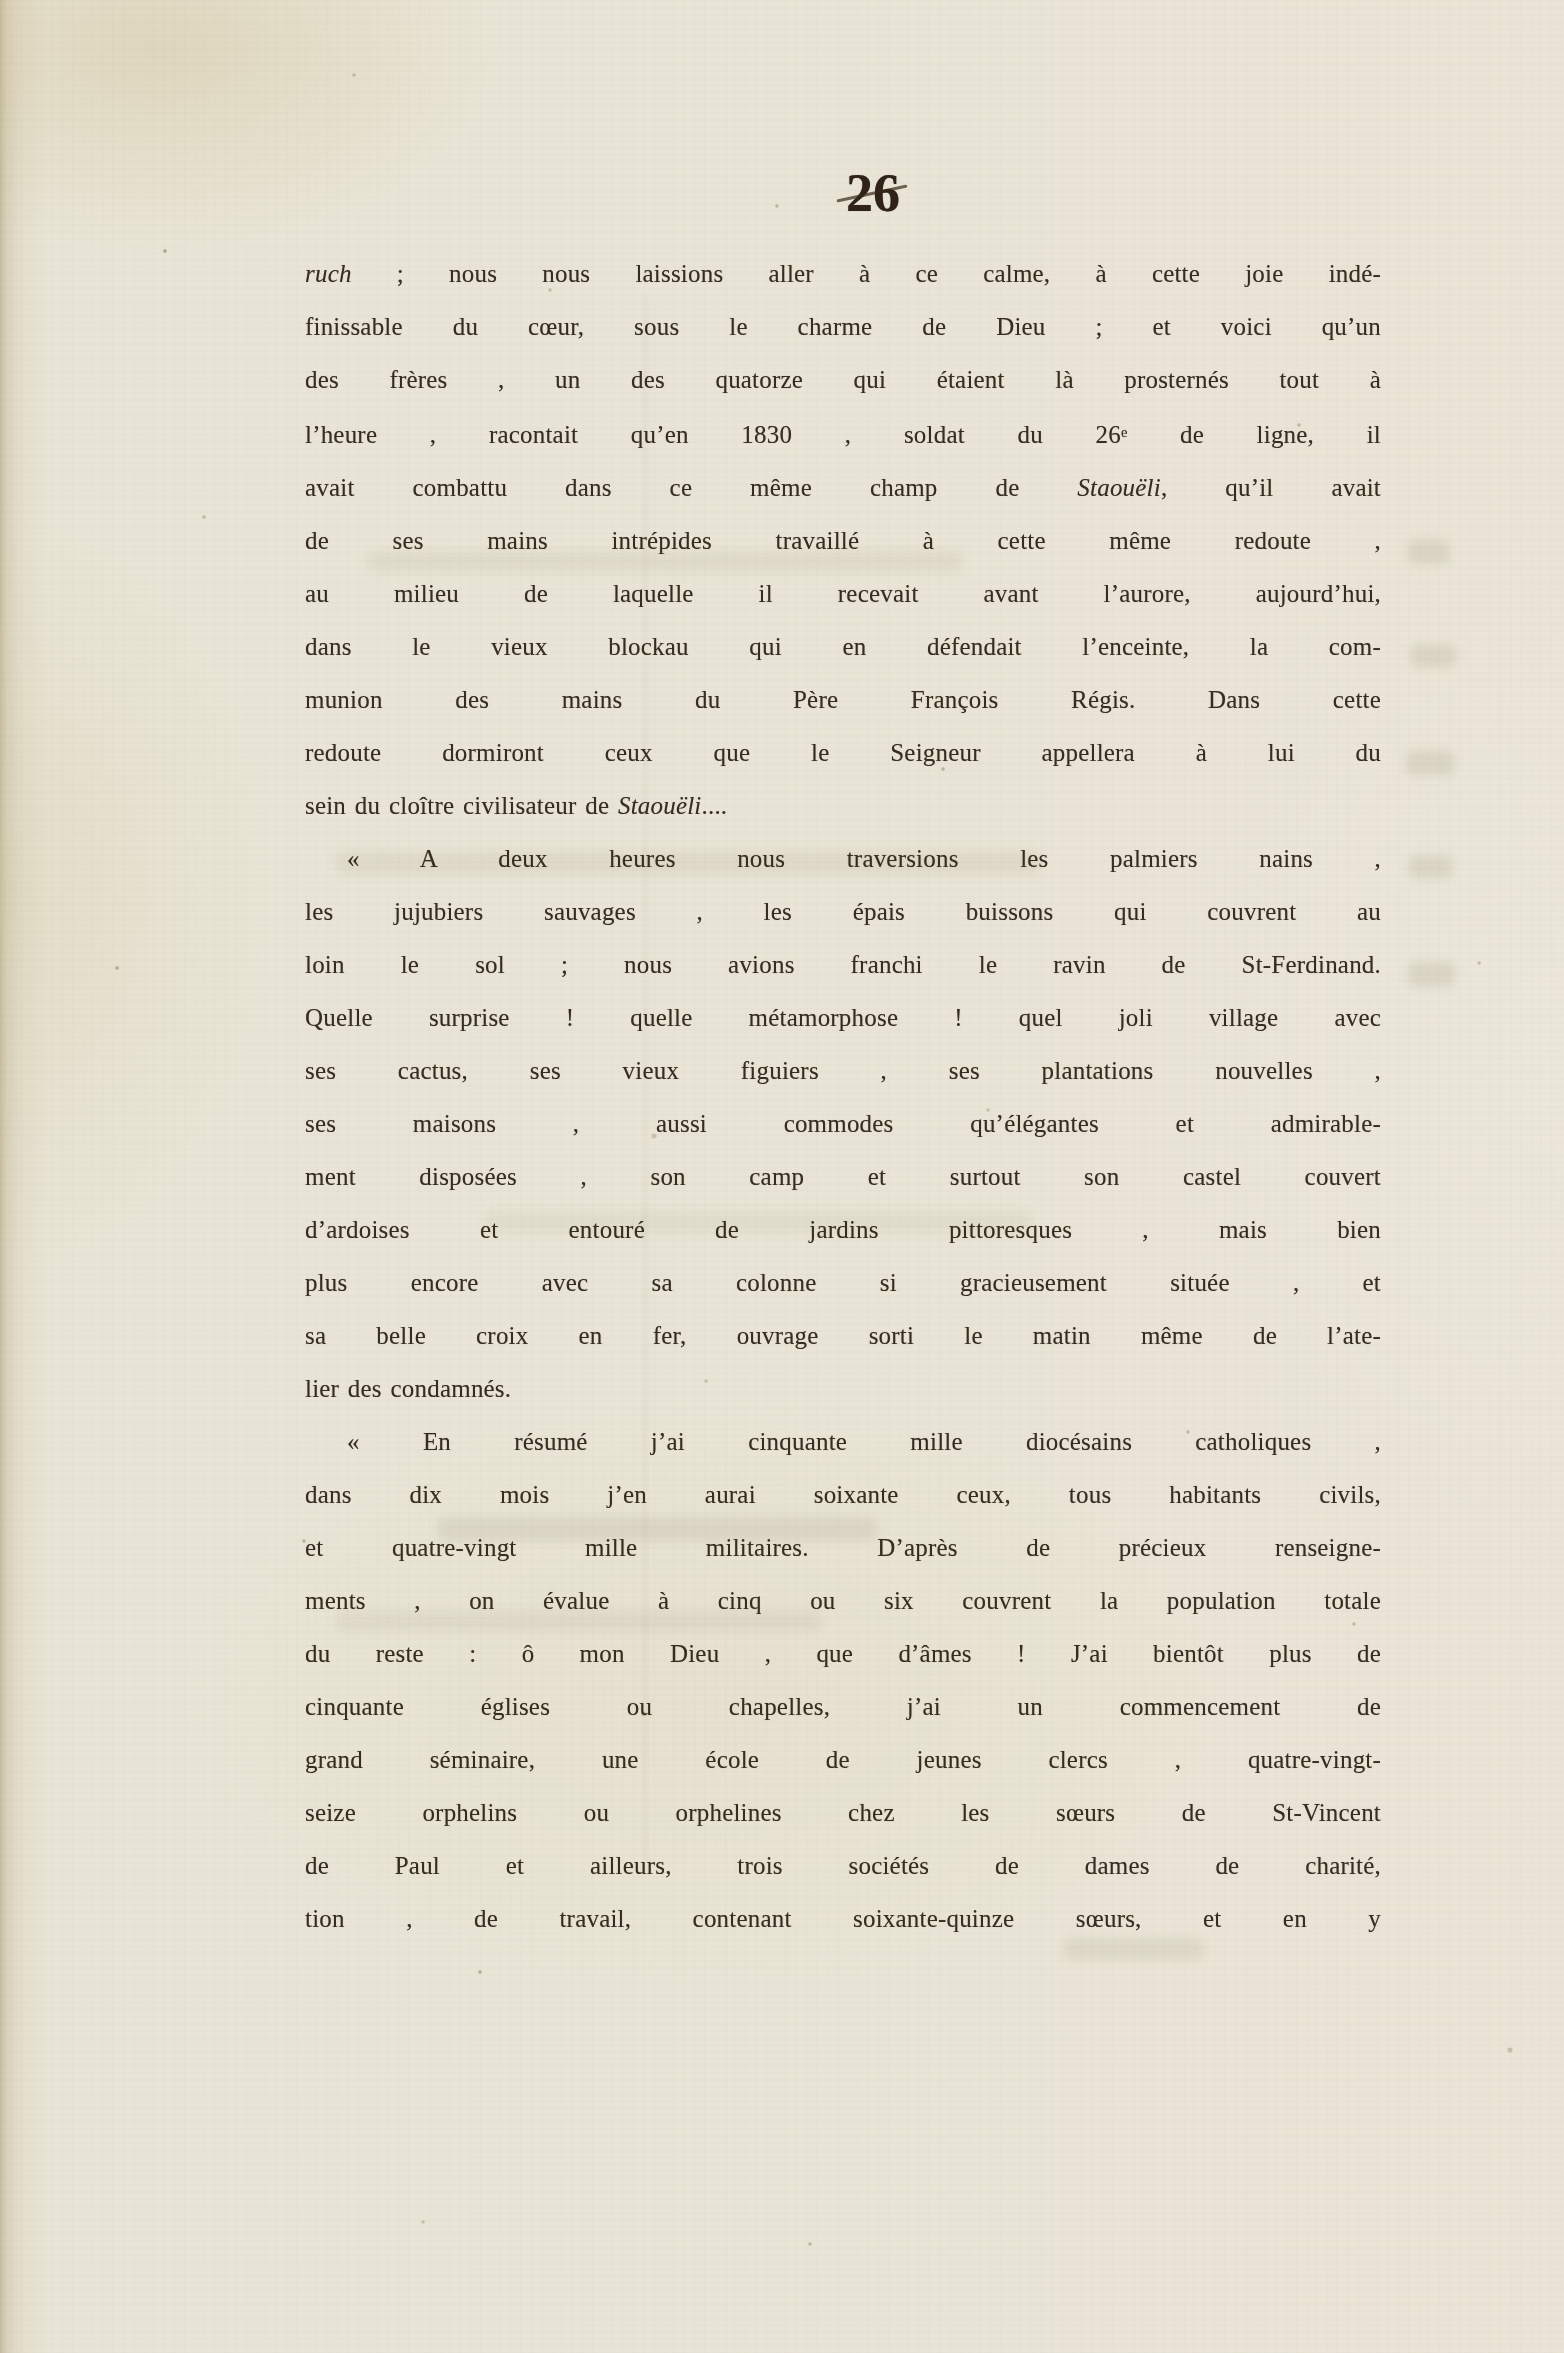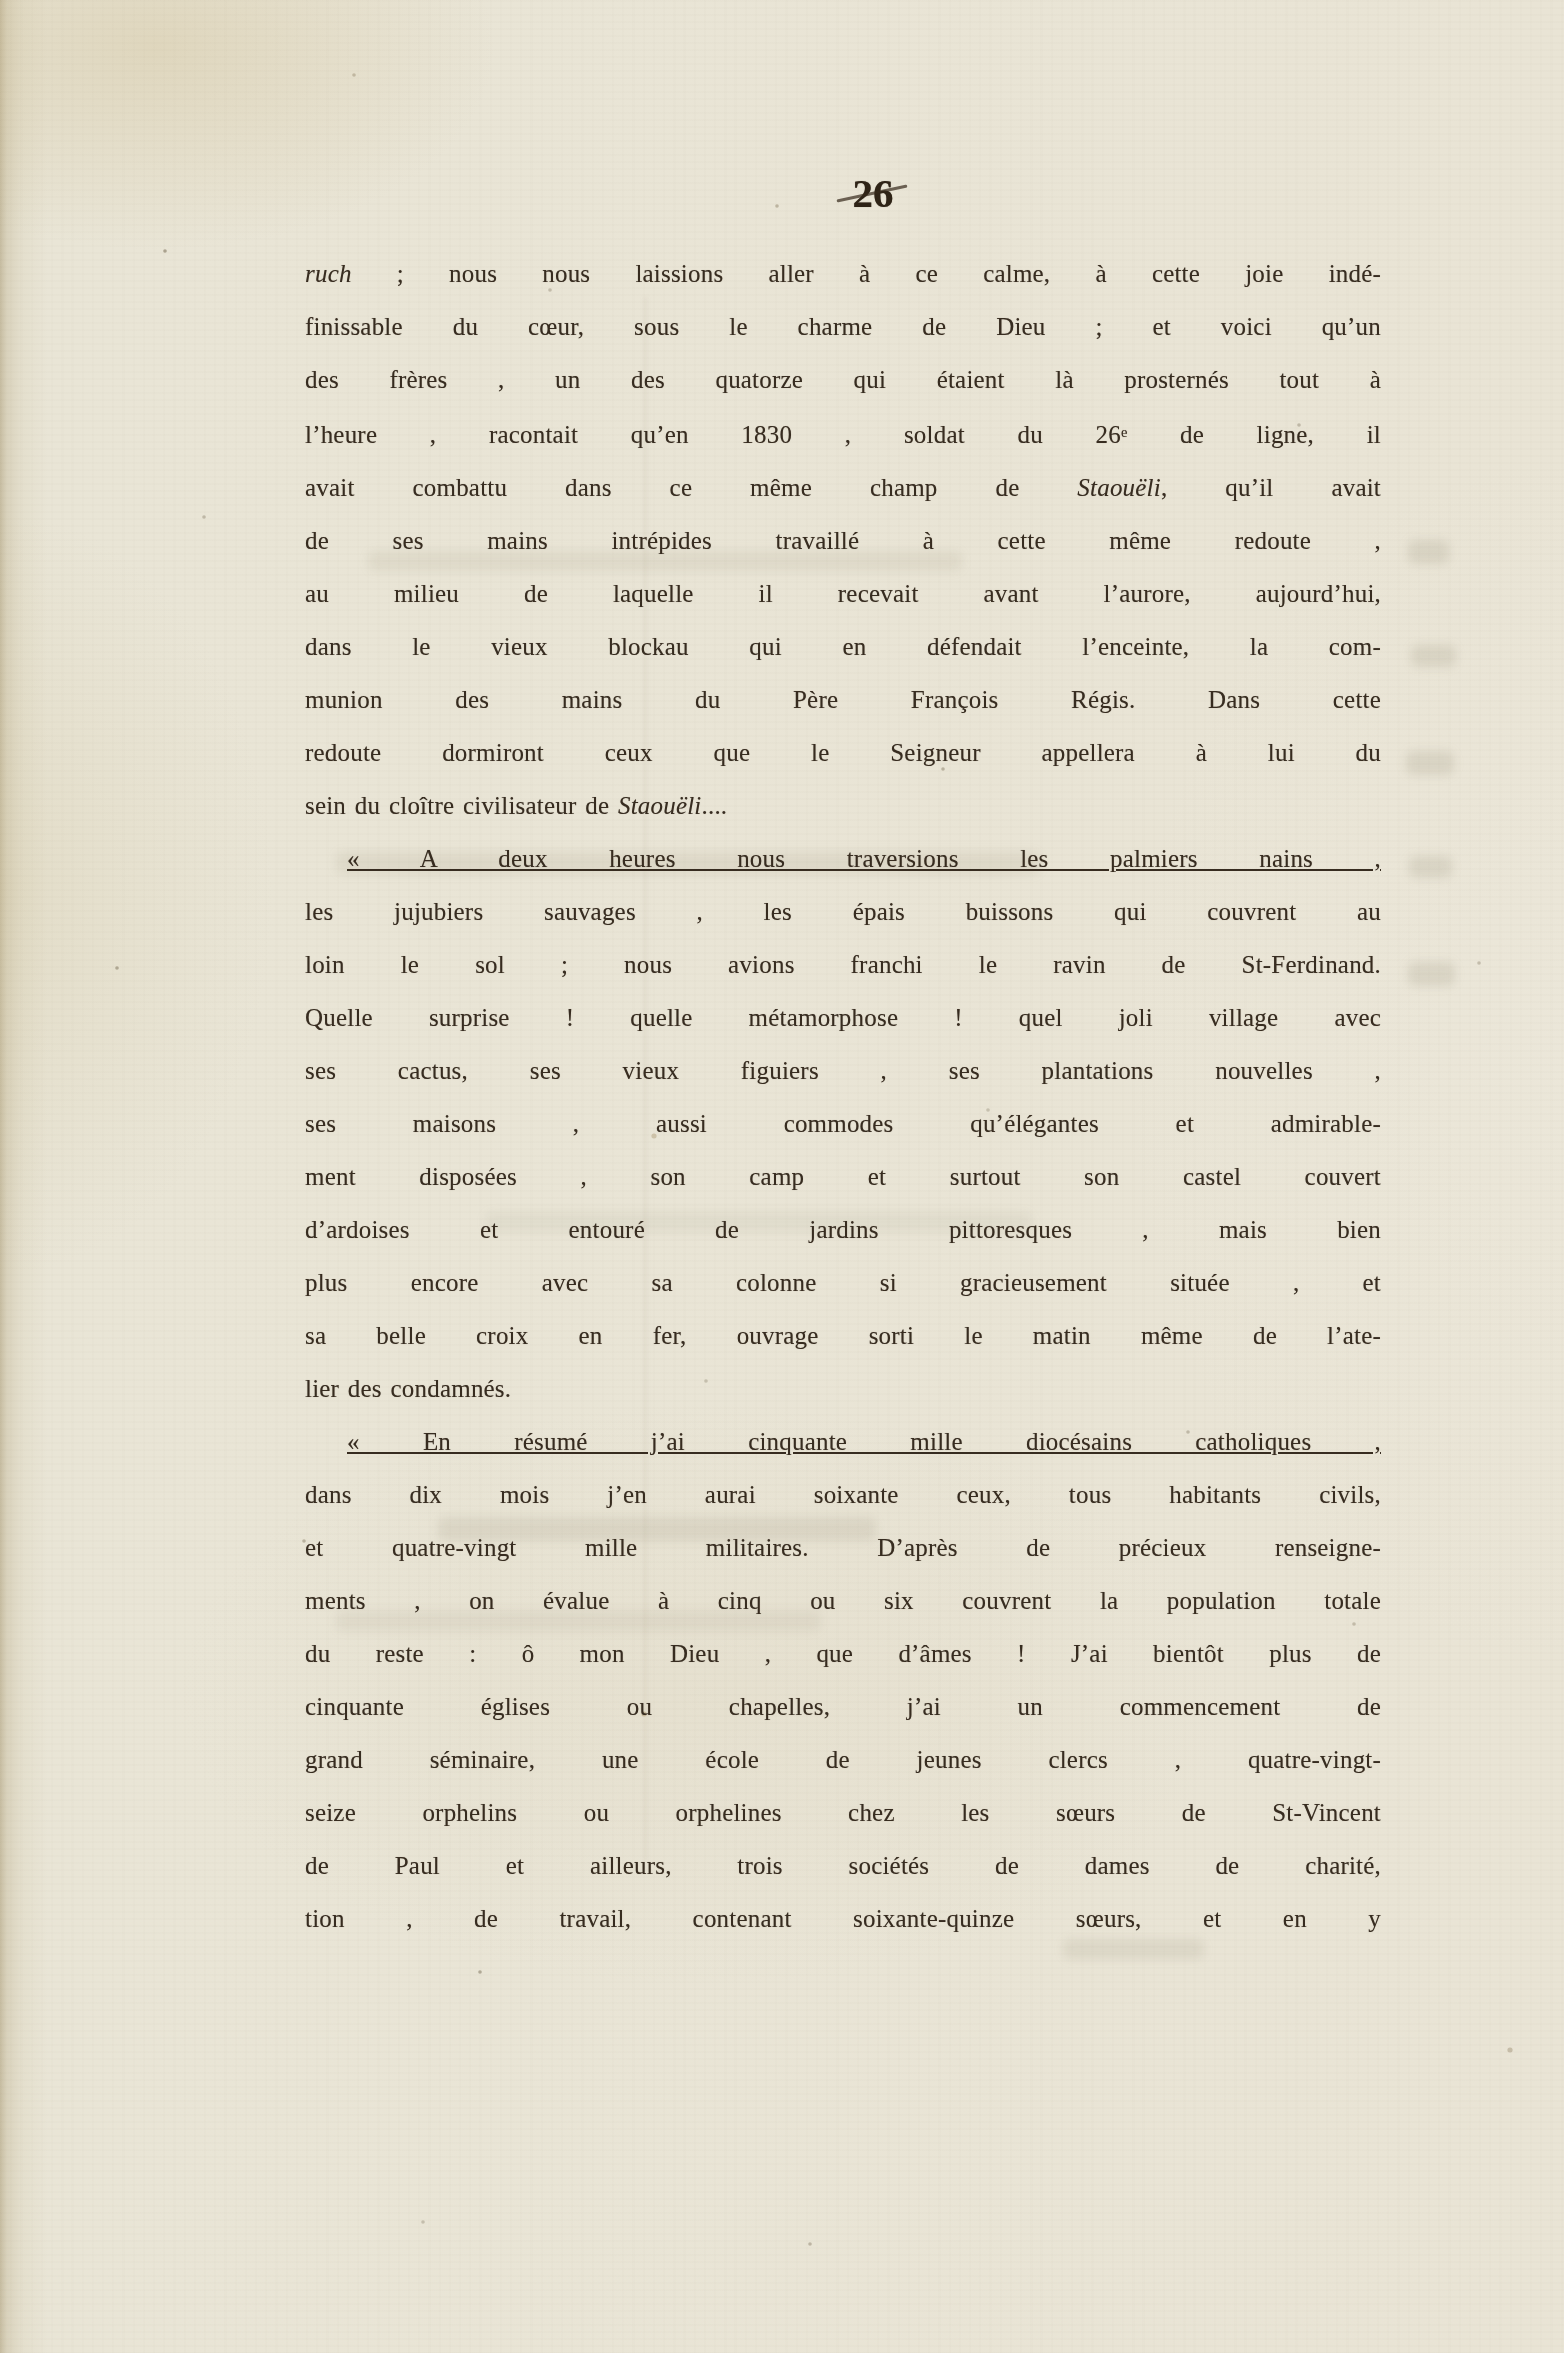--- a/index.html
+++ b/index.html
@@ -95,21 +95,21 @@
   }
 
   .page-number {
     position: absolute;
     top: 170px;
     left: 830px;
     width: 86px;
     text-align: center;
     font-family: "Liberation Serif", "DejaVu Serif", serif;
     font-weight: bold;
-    font-size: 41px;
+    font-size: 54px;
     line-height: 47px;
     color: #2e2316;
     text-shadow: 0 0 0.8px rgba(46,35,22,0.55);
   }
   
   .page-number::after {
     content: "";
     position: absolute;
     left: 6.3px;
     top: 22px;
@@ -132,21 +132,21 @@
     letter-spacing: 0.2px;
     word-spacing: 2.3px;
     text-shadow: 0 0 0.8px rgba(55,44,32,0.35);
   }
 
   .line {
     text-align: justify;
     text-align-last: justify;
   }
   .line.last { text-align-last: left; }
-  .line.indent { text-indent: 42px; text-decoration: underline; }
+  .line.indent { text-indent: 42px; }
 
   .italic { font-style: italic; }
   .sup {
     font-size: 0.58em;
     vertical-align: 0.42em;
     letter-spacing: 0;
   }
 </style>
 </head>
 <body>

